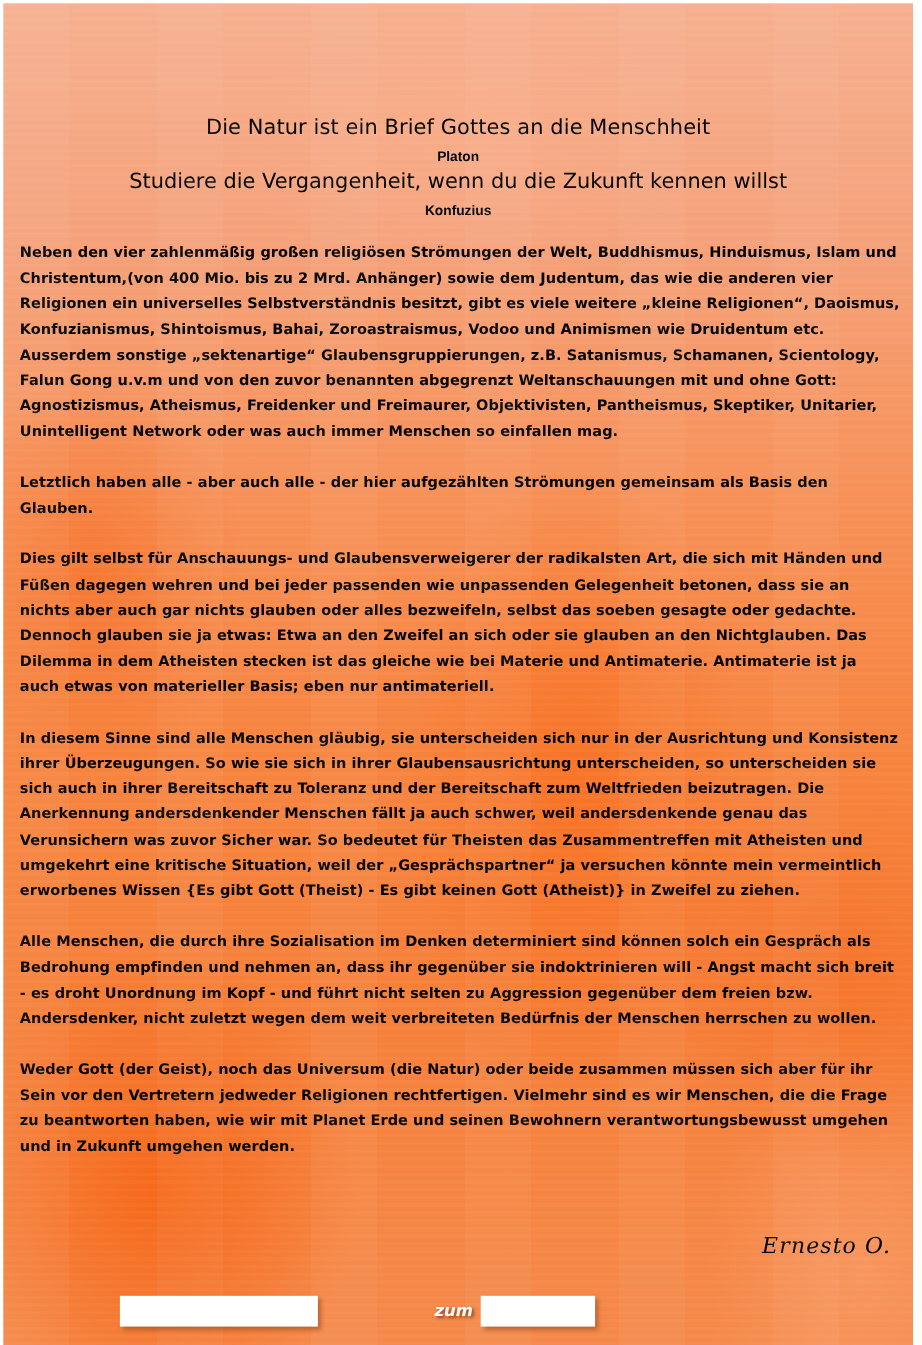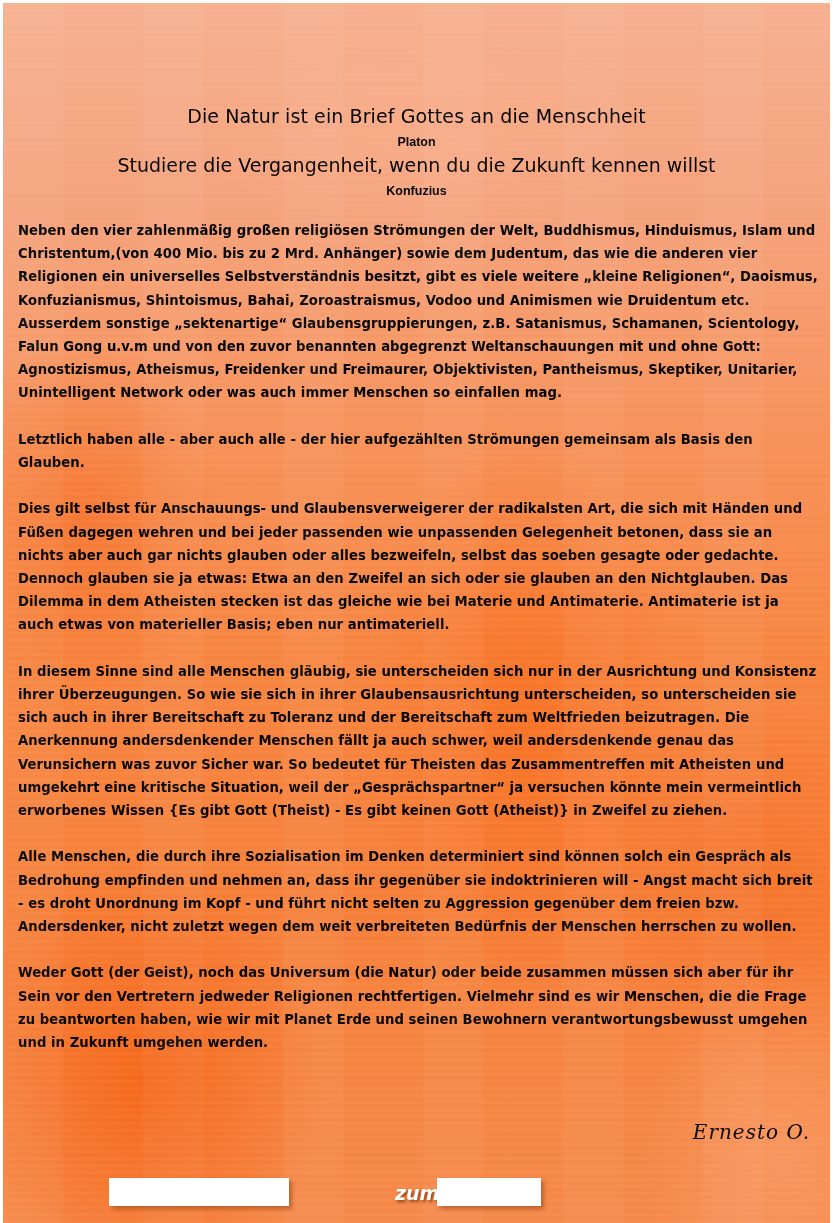--- a/index.html
+++ b/index.html
@@ -43,21 +43,21 @@
     }
     .nav-box {
       position: absolute; top: 1178px; height: 28px; background: #ffffff;
       box-shadow: 3px 3px 4px rgba(120,50,10,0.45);
       cursor: pointer;
     }
     .nav-left { left: 109px; width: 180px; }
     .nav-right { left: 437px; width: 104px; }
     .zum-label {
       position: absolute; left: 395px; top: 1182px;
-      font-family: "DejaVu Sans", sans-serif; font-style: italic; font-weight: bold; font-size: 19px;
+      font-family: "DejaVu Sans", sans-serif; font-style: italic; font-weight: bold; font-size: 15px;
       color: #ffffff; text-shadow: 2px 2px 3px rgba(110,40,5,0.7);
     }
   </style>
 </head>
 <body>
 
 <div class="page">
 
   <div class="quote q1">Die Natur ist ein Brief Gottes an die Menschheit</div>
   <div class="quote a1">Platon</div>

